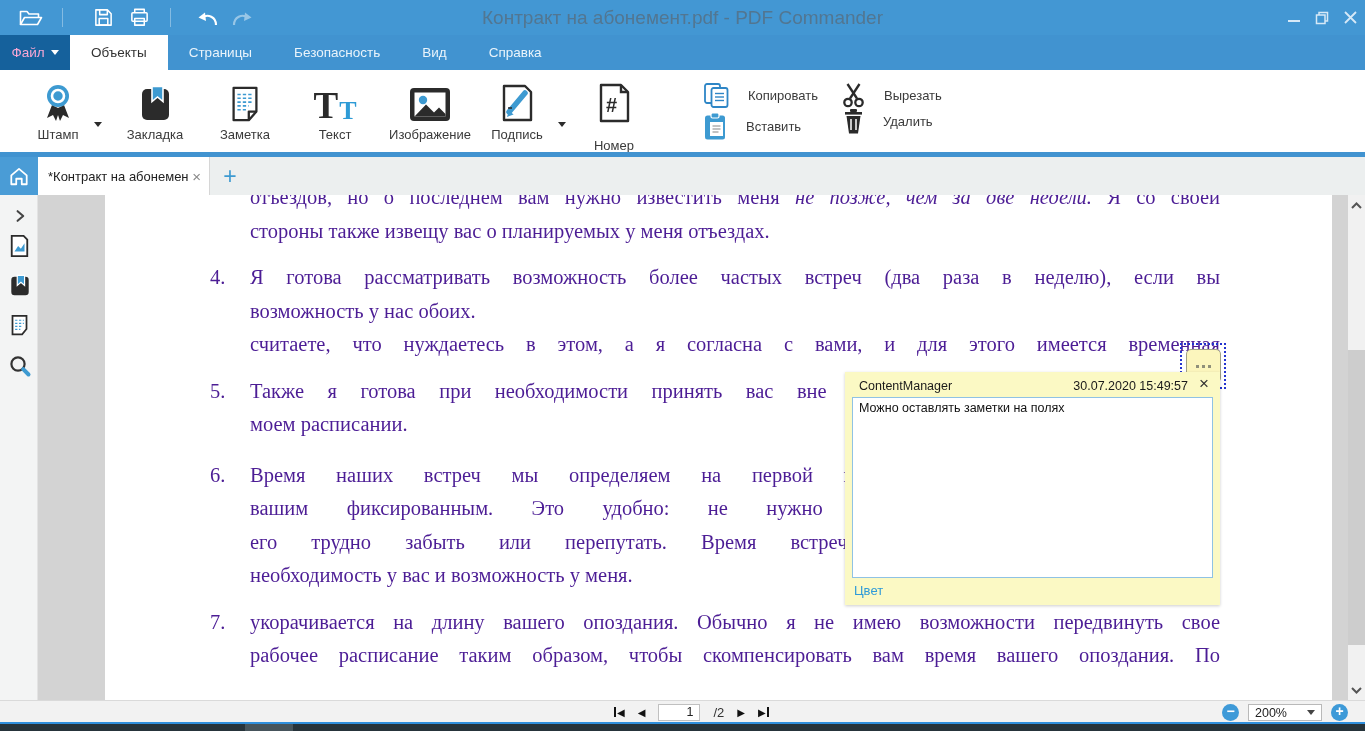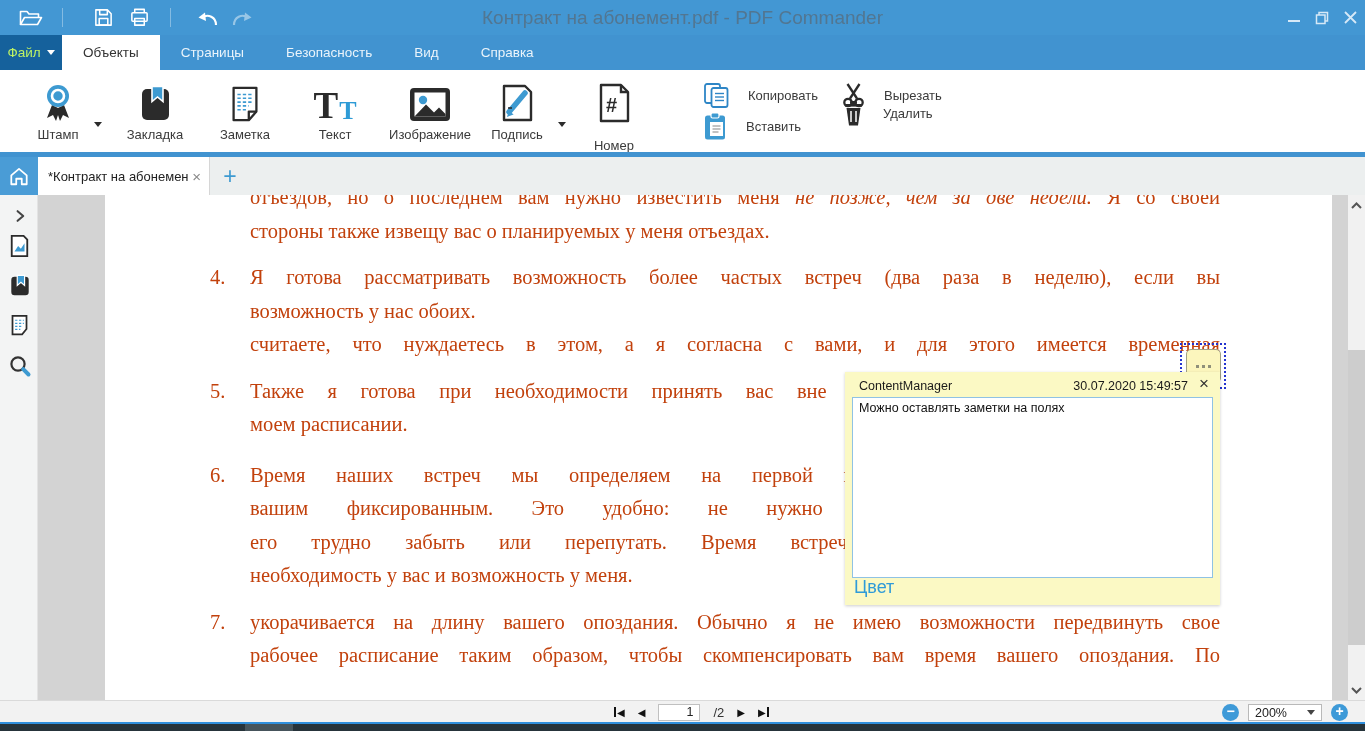--- a/index.html
+++ b/index.html
@@ -10,21 +10,21 @@
   
   .titlebar { position:absolute; left:0; top:0; width:100%; height:35px; background:#4397d3; }
   .tb-btn { position:absolute; top:4px; width:34px; height:27px; display:flex; align-items:center; justify-content:center; }
   .tb-sep { position:absolute; top:8px; width:1px; height:19px; background:rgba(255,255,255,.35); }
   .win-title { position:absolute; left:0; right:0; top:0; height:35px; line-height:35px; text-align:center;
                font-size:19px; color:#527691; }
   .win-ctrl { position:absolute; top:0; width:26px; height:35px; display:flex; align-items:center; justify-content:center; color:#d6e9f7; }
 
   
   .menubar { position:absolute; left:0; top:35px; width:100%; height:35px; background:#4193d0; display:flex; }
-  .file-btn { width:62px; height:35px; background:#15619c; color:#bef264; font-size:13.5px;
+  .file-btn { width:70px; height:35px; background:#15619c; color:#f9a8d4; font-size:13.5px;
               display:flex; align-items:center; justify-content:center; gap:6px; }
   .file-caret { width:0; height:0; border-left:4px solid transparent; border-right:4px solid transparent; border-top:5px solid #fff; }
   .menu-tab { height:35px; padding:0 21px; display:flex; align-items:center; color:#eaf4fb; font-size:13.5px; }
   .menu-tab.active { background:#fff; color:#333; }
 
   
   .ribbon { position:absolute; left:0; top:70px; width:100%; height:82px; background:#fff; }
   .rb { position:absolute; top:8px; text-align:center; }
   .rb .ic { height:46px; display:flex; align-items:flex-end; justify-content:center; }
   .rb .lbl { font-size:13px; color:#3a3a3a; line-height:15px; margin-top:3px; }
@@ -47,42 +47,42 @@
                 display:flex; align-items:center; justify-content:center; }
 
   
   .sidebar { position:absolute; left:0; top:195px; width:38px; height:505px; background:#f3f4f4; border-right:1px solid #e3e3e3; }
   .sb-btn { position:absolute; left:7px; width:25px; height:25px; display:flex; align-items:center; justify-content:center; }
   .docarea { position:absolute; left:38px; top:195px; width:1310px; height:505px; background:#d3d3d3; }
   .page { position:absolute; left:105px; top:195px; width:1227px; height:505px; background:#fff; overflow:hidden; }
 
   
   .doc-text { position:absolute; left:105px; top:-14px; width:1010px; font-family:"Liberation Serif", serif;
-              font-size:20.5px; color:#c2410c; }
+              font-size:20.5px; color:#4c1d95; }
   .line { line-height:33.5px; white-space:nowrap; }
   .jfull { text-align:justify; text-align-last:justify; white-space:normal; }
   .jlast { text-align:left; }
   .para.intro { margin-left:40px; width:970px; }
   .para.item { display:flex; margin-top:13px; }
   .para.item .num { width:40px; flex:none; line-height:33.5px; }
   .para.item .lines { width:970px; }
 
   
   .note-sel { position:absolute; left:1180px; top:343px; width:46px; height:46px; border:2px dotted #2433cf; z-index:4; }
   .note-chip { position:absolute; left:1186px; top:349px; width:35px; height:34px; background:#fcf6bd;
                border:1px solid #a2a286; border-radius:5px; z-index:5; display:flex; align-items:center; justify-content:center; gap:3px; }
   .note-chip i { width:3px; height:3px; background:#90907a; display:block; }
   .note-popup { position:absolute; left:845px; top:372px; width:375px; height:233px; background:#fbf9c4;
                 z-index:6; box-shadow:0 1px 3px rgba(0,0,0,.2); }
   .np-author { position:absolute; left:14px; top:7px; font-size:12.5px; color:#1a1a1a; }
   .np-time { position:absolute; right:32px; top:7px; font-size:12.5px; color:#1a1a1a; }
   .np-close { position:absolute; right:8px; top:2px; font-size:17px; color:#333; width:16px; text-align:center; }
   .np-text { position:absolute; left:7px; top:25px; width:361px; height:181px; background:#fff; border:1px solid #8fc2e4;
              padding:3px 6px; font-size:12.5px; color:#111; }
-  .np-color { position:absolute; left:9px; bottom:7px; font-size:18px; color:#2f9bd8; }
+  .np-color { position:absolute; left:9px; bottom:7px; font-size:13px; color:#2f9bd8; }
 
   
   .vscroll { position:absolute; right:0; top:195px; width:17px; height:505px; background:#f1f1f1; }
   .vs-arrow { position:absolute; left:0; width:17px; height:16px; display:flex; align-items:center; justify-content:center; }
   .vs-thumb { position:absolute; left:0; top:155px; width:17px; height:295px; background:#cdcdcd; }
 
   
   .statusbar { position:absolute; left:0; top:700px; width:100%; height:22px; background:#f2f2f2; border-top:1px solid #dadada; }
   .pagenav { position:absolute; left:614px; top:0; height:22px; display:flex; align-items:center; gap:13px; }
   .nav-glyph { font-family:"DejaVu Sans", sans-serif; font-size:10px; color:#111; display:flex; align-items:center; }
@@ -324,21 +324,21 @@
         <svg width="25" height="27" viewBox="0 0 25 27" fill="none" stroke="#2b2b2b" stroke-width="2.3">
           <path d="M6.5 2 L16 16.5"></path>
             <path d="M18.5 2 L9 16.5"></path>
           <circle cx="7" cy="20.5" r="3.7"></circle>
             <circle cx="18" cy="20.5" r="3.7"></circle>
         </svg>
       </span>
       <span class="lbl">Вырезать</span>
     </div>
 
-    <div class="clip-item" style="left:842px; top:30px">
+    <div class="clip-item" style="left:842px; top:38px">
       <span>
         <svg width="23" height="27" viewBox="0 0 23 27">
           <rect x="8" y="1" width="7" height="3" rx="1" fill="#2b2b2b"></rect>
           <rect x="3" y="4" width="17" height="2.6" fill="#2b2b2b"></rect>
           <path d="M4.5 8 L7 25.5 h9 L18.5 8 z" fill="#2b2b2b"></path>
           <path d="M9 11 v11 M14 11 v11" stroke="#fff" stroke-width="1.5"></path>
         </svg>
       </span>
       <span class="lbl">Удалить</span>
     </div>

